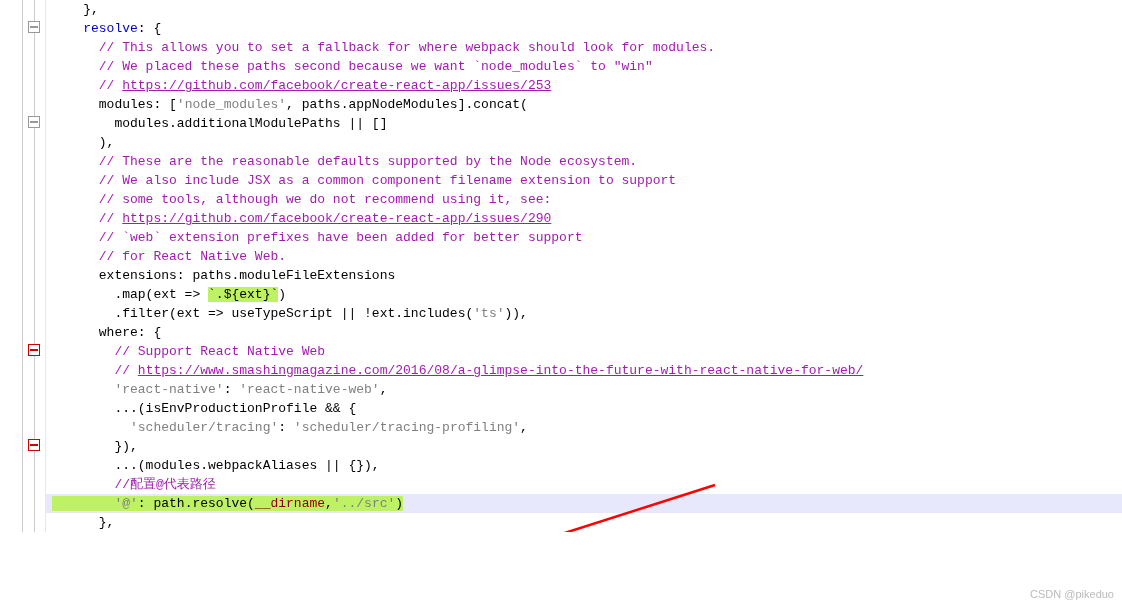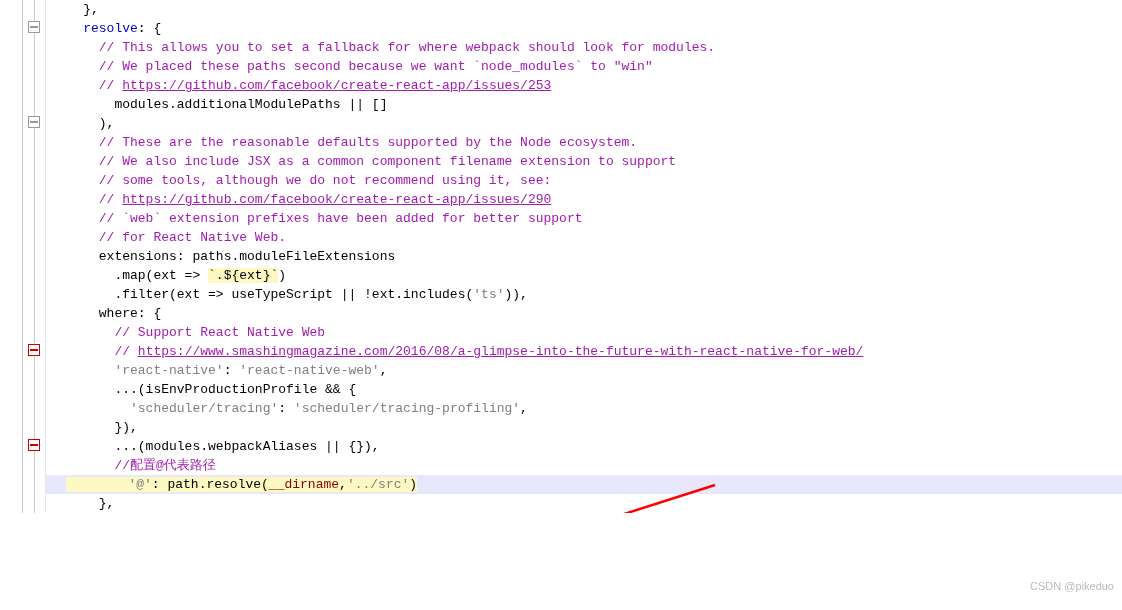--- a/index.html
+++ b/index.html
@@ -7,48 +7,49 @@
   .editor { position:relative; display:flex; }
   .gutter { width:46px; flex-shrink:0; border-right:1px solid #e8e8e8; background:#fff; position:relative; }
   .fold { position:absolute; width:12px; height:12px; left:28px; border:1px solid #999; background:#fff; }
   .fold::before { content:''; position:absolute; left:1px; top:4px; width:8px; height:2px; background:#999; }
   .fold-red { border-color:#c00; }
   .fold-red::before { background:#c00; }
   .line-guide { position:absolute; left:34px; top:0; bottom:0; width:1px; background:#ccc; }
   .line-guide2 { position:absolute; left:22px; top:0; bottom:0; width:1px; background:#ccc; }
   .code { flex:1; padding-left:6px; overflow:hidden; }
   .row { white-space:pre; height:19px; }
-  .hl { background:#e8e8fc; display:block; margin-left:-6px; padding-left:20px; }
-  .sel { background:#fef9c3; }
+  .hl { background:#e8e8fc; display:block; margin-left:-6px; padding-left:6px; }
+  .sel { background:#bef264; }
   .c-green { color:#a21caf; }
   .c-blue { color:#0000c8; font-weight:normal; }
   .c-red { color:#8b0000; }
   .c-gray { color:#808080; }
   .underline { text-decoration:underline; }
-  .watermark { position:fixed; right:8px; bottom:14px; font-size:11px; color:#bbb; font-family:Arial,sans-serif; }
+  .watermark { position:fixed; right:8px; bottom:6px; font-size:11px; color:#bbb; font-family:Arial,sans-serif; }
   .arrow-svg { position:absolute; pointer-events:none; }
 </style>
 </head>
 <body>
 
 <div class="editor">
   <div class="gutter">
     <span class="line-guide2"></span>
     <span class="line-guide"></span>
     <span class="fold" style="top:21px"></span>
     <span class="fold" style="top:116px"></span>
     <span class="fold fold-red" style="top:344px"></span>
     <span class="fold fold-red" style="top:439px"></span>
   </div>
   <div class="code">
     <div class="row"><span>    },</span></div>
     <div class="row"><span class="c-blue">    resolve</span><span>: {</span></div>
     <div class="row"><span class="c-green">      // This allows you to set a fallback for where webpack should look for modules.</span></div>
     <div class="row"><span class="c-green">      // We placed these paths second because we want `node_modules` to "win"</span></div>
     <div class="row"><span class="c-green">      // </span><span class="c-green underline">https://github.com/facebook/create-react-app/issues/253</span></div>
+    <div class="row"><span>      modules: [</span><span class="c-gray">'node_modules'</span><span>, paths.appNodeModules].concat(</span></div>
     <div class="row"><span>        modules.additionalModulePaths || []</span></div>
     <div class="row"><span>      ),</span></div>
     <div class="row"><span class="c-green">      // These are the reasonable defaults supported by the Node ecosystem.</span></div>
     <div class="row"><span class="c-green">      // We also include JSX as a common component filename extension to support</span></div>
     <div class="row"><span class="c-green">      // some tools, although we do not recommend using it, see:</span></div>
     <div class="row"><span class="c-green">      // </span><span class="c-green underline">https://github.com/facebook/create-react-app/issues/290</span></div>
     <div class="row"><span class="c-green">      // `web` extension prefixes have been added for better support</span></div>
     <div class="row"><span class="c-green">      // for React Native Web.</span></div>
     <div class="row"><span>      extensions: paths.moduleFileExtensions</span></div>
     <div class="row"><span>        .map(ext =&gt; </span><span class="sel">`.${ext}`</span><span>)</span></div>

